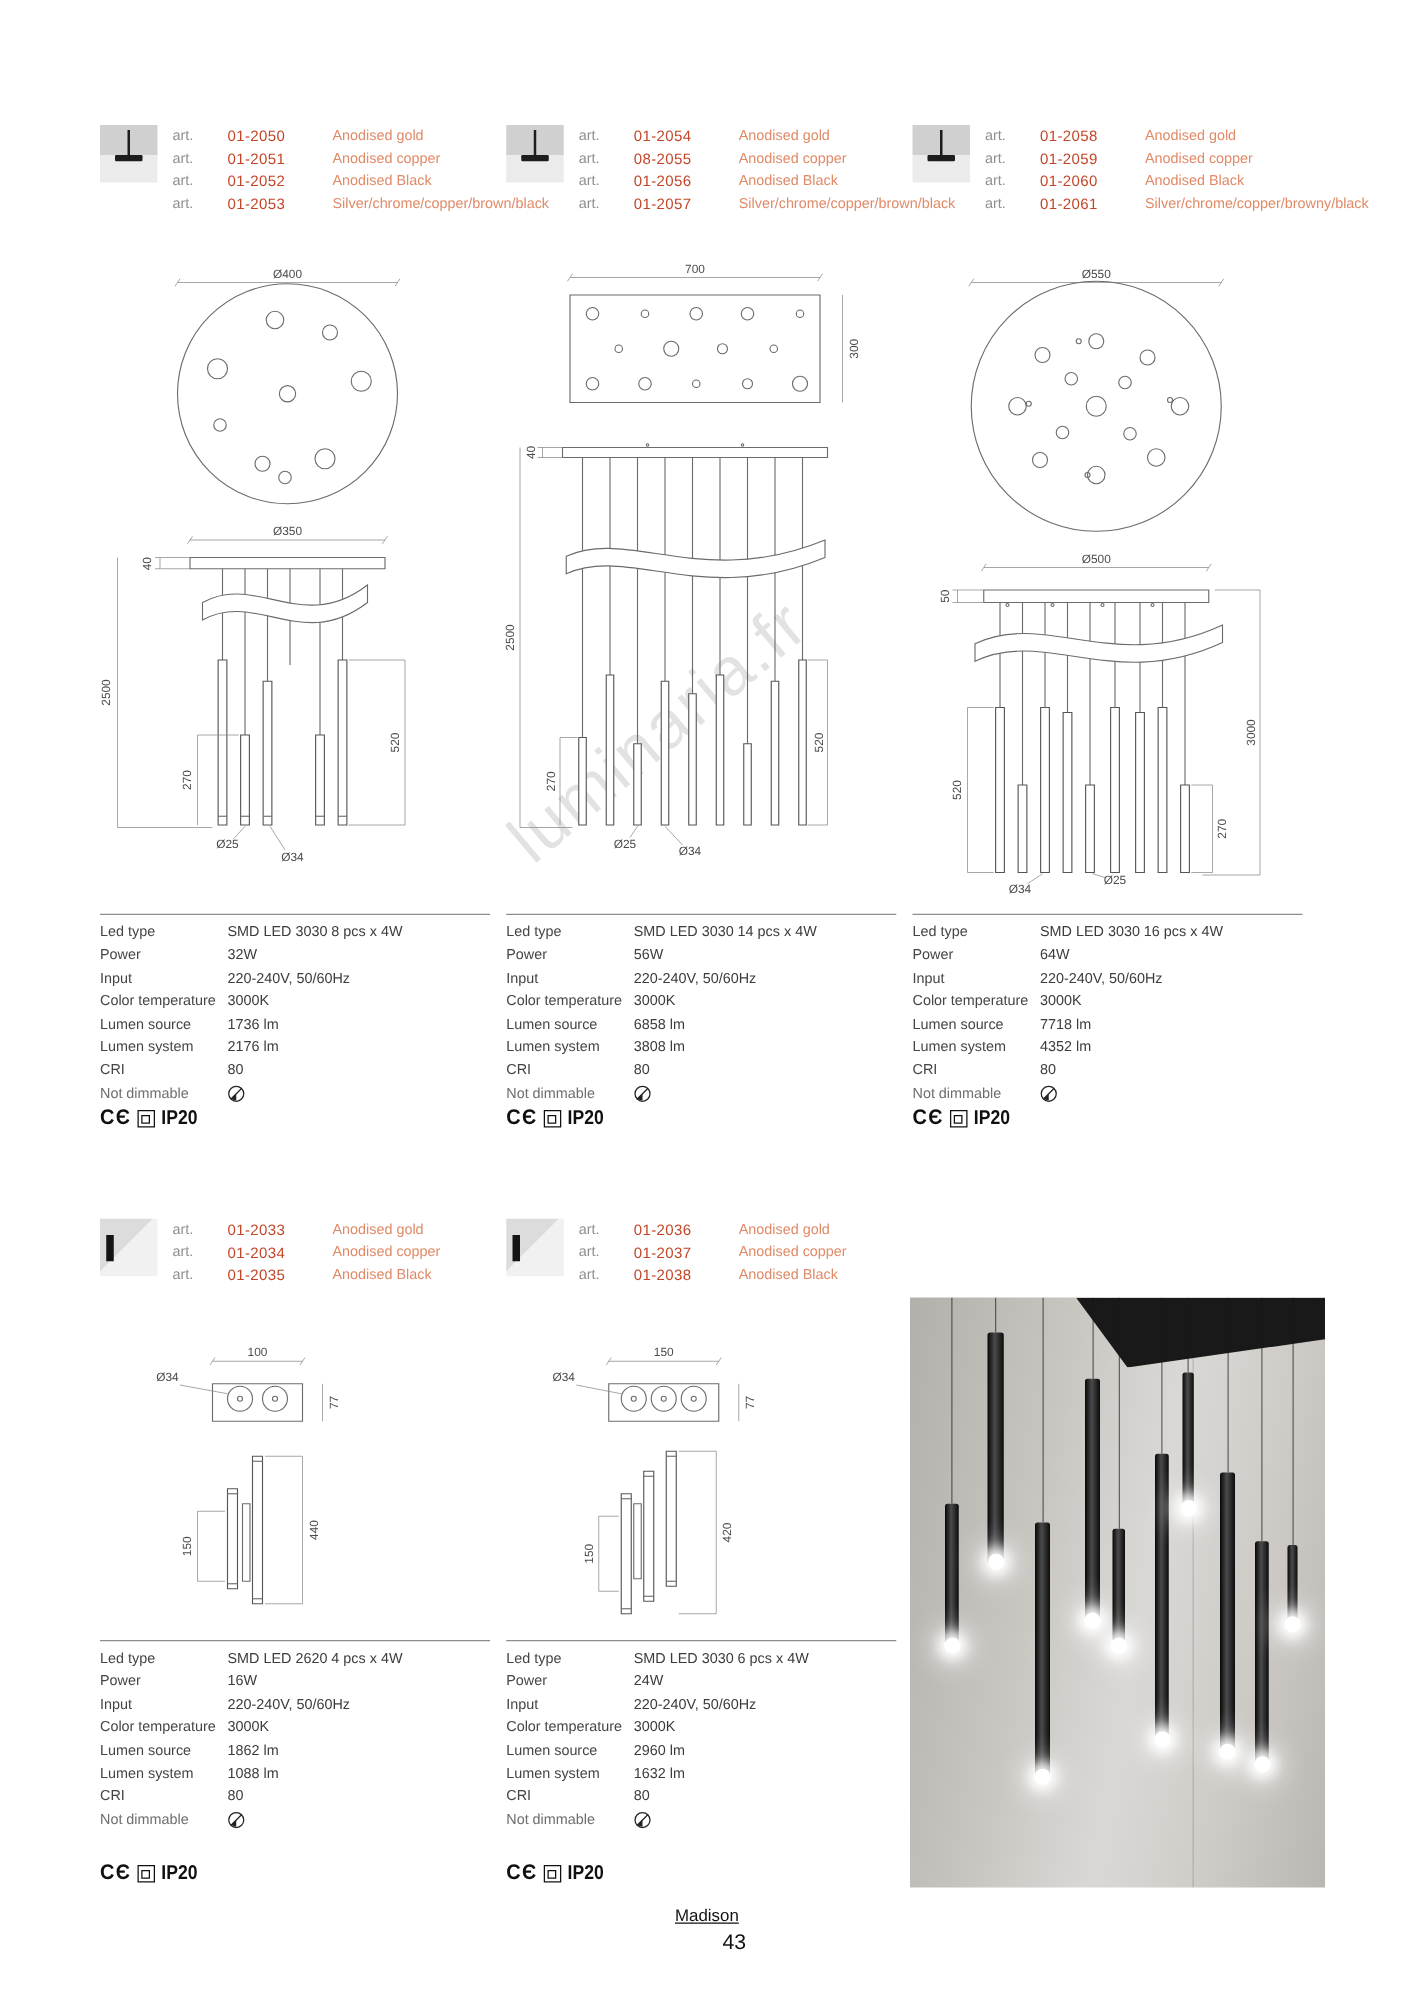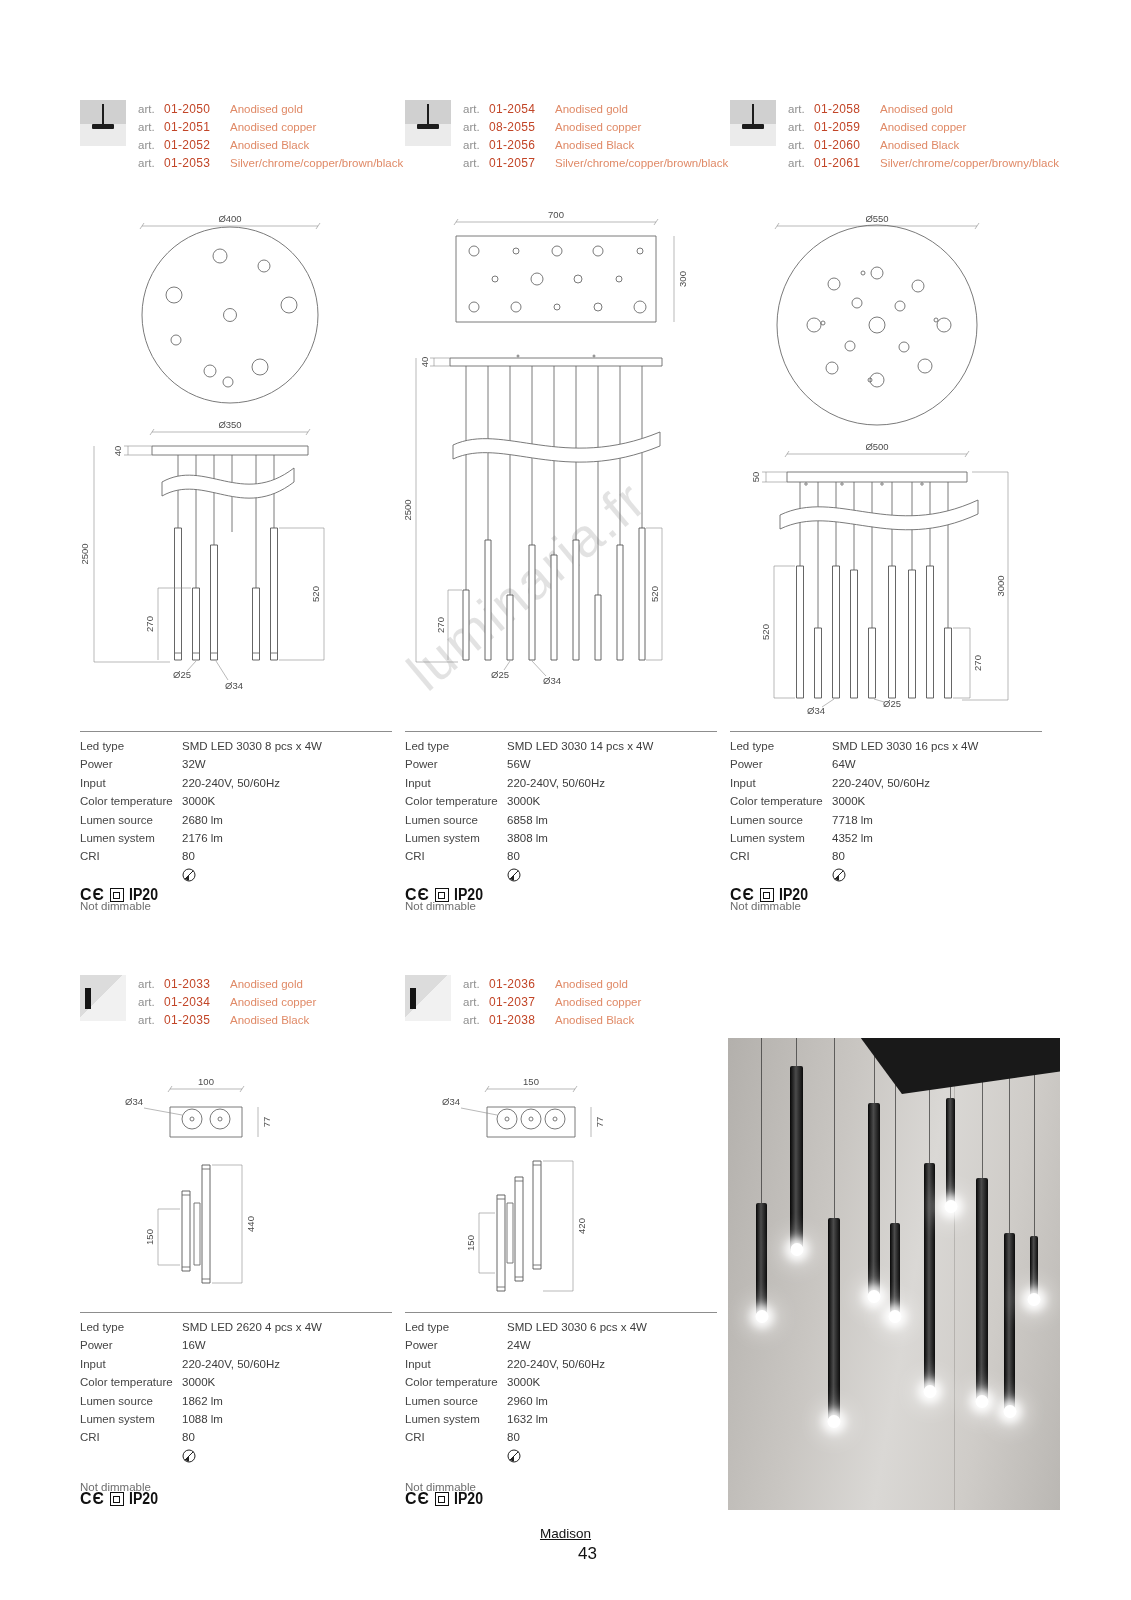--- a/index.html
+++ b/index.html
@@ -9,29 +9,29 @@
   .watermark{position:absolute;left:395px;top:655px;transform:rotate(-40deg);transform-origin:left top;
              font-size:54px;letter-spacing:2px;color:#c7c7c7;opacity:.5;pointer-events:none;white-space:nowrap;}
   
   .art-block{position:absolute;display:flex;gap:12px;}
   .art-icon{width:46px;height:46px;position:relative;flex:none;background:linear-gradient(#d0d0d0 0 52%,#ebebeb 52% 100%);}
   .art-icon.pendant .rod{position:absolute;left:22px;top:4px;width:2px;height:21px;background:#1c1c1c;}
   .art-icon.pendant .bar{position:absolute;left:12px;top:24px;width:22px;height:5px;background:#1c1c1c;border-radius:1px;}
   .art-icon.wall{background:linear-gradient(135deg,#dcdcdc 0 46%,#f1f1f1 46% 100%);}
   .art-icon.wall .barv{position:absolute;left:5px;top:13px;width:6px;height:21px;background:#141414;}
   .art-rows{display:flex;flex-direction:column;}
-  .art-row{display:flex;align-items:flex-start;line-height:18px;font-size:11.5px;}
+  .art-row{display:flex;align-items:flex-start;line-height:18px;font-size:11.5px;gap:18px;}
   .art-lbl{color:#8f8f8f;width:26px;}
   .art-code{color:#c24527;font-weight:normal;width:66px;letter-spacing:.3px;font-size:12px;}
   .art-fin{color:#e08a67;}
   
   .spec{position:absolute;width:312px;border-top:1px solid #8d8d8d;padding-top:5px;}
   .spec-row{display:flex;line-height:18.4px;font-size:11.5px;color:#454545;}
   .spec-label{width:102px;flex:none;}
-  .spec-label.nd{color:#6e6e6e;margin-top:31px;}
+  .spec-label.nd{color:#6e6e6e;}
   .spec-value{color:#3c3c3c;}
   .nd-ico{position:relative;top:2px;}
   
   .cert{position:absolute;display:flex;align-items:center;gap:5px;color:#101010;}
   .ce{font-size:16px;font-weight:bold;letter-spacing:1px;transform:scaleY(1.05);}
   .sq{width:12px;height:12px;border:1.7px solid #101010;display:flex;align-items:center;justify-content:center;}
   .sq::before{content:"";width:5px;height:5px;border:1.4px solid #101010;display:block;}
   .ip{font-size:16px;font-weight:bold;transform:scaleX(.88);transform-origin:left;letter-spacing:0;}
   
   svg.draw{position:absolute;overflow:visible;}
@@ -358,21 +358,21 @@
     <div class="spec-row">
         <span class="spec-label">Input</span>
         <span class="spec-value">220-240V, 50/60Hz</span>
       </div>
     <div class="spec-row">
         <span class="spec-label">Color temperature</span>
         <span class="spec-value">3000K</span>
       </div>
     <div class="spec-row">
         <span class="spec-label">Lumen source</span>
-        <span class="spec-value">2680 lm</span>
+        <span class="spec-value">1736 lm</span>
       </div>
     <div class="spec-row">
         <span class="spec-label">Lumen system</span>
         <span class="spec-value">2176 lm</span>
       </div>
     <div class="spec-row">
         <span class="spec-label">CRI</span>
         <span class="spec-value">80</span>
       </div>
     <div class="spec-row">

